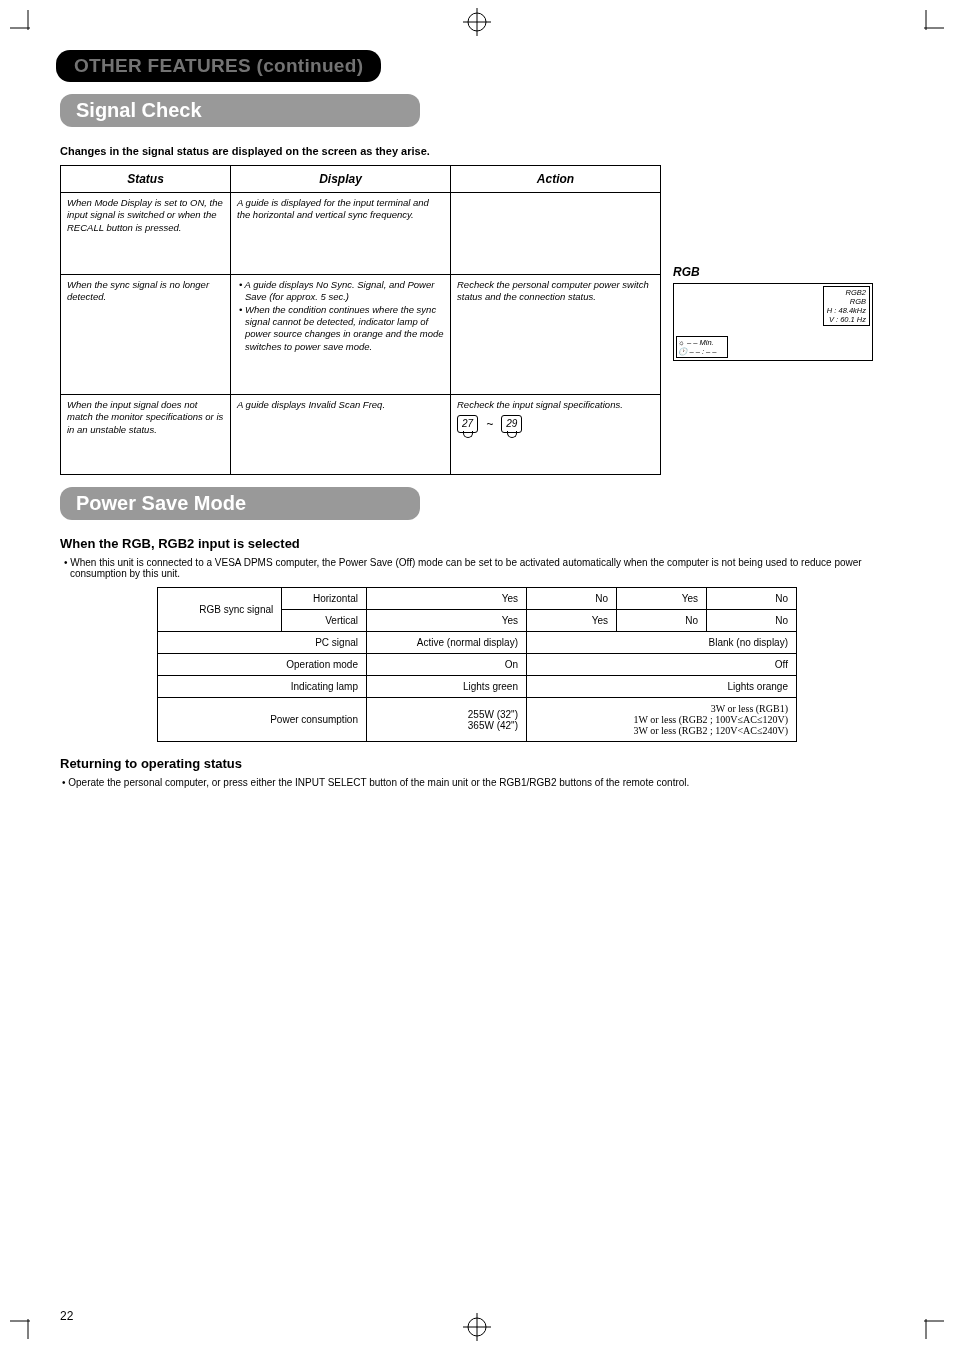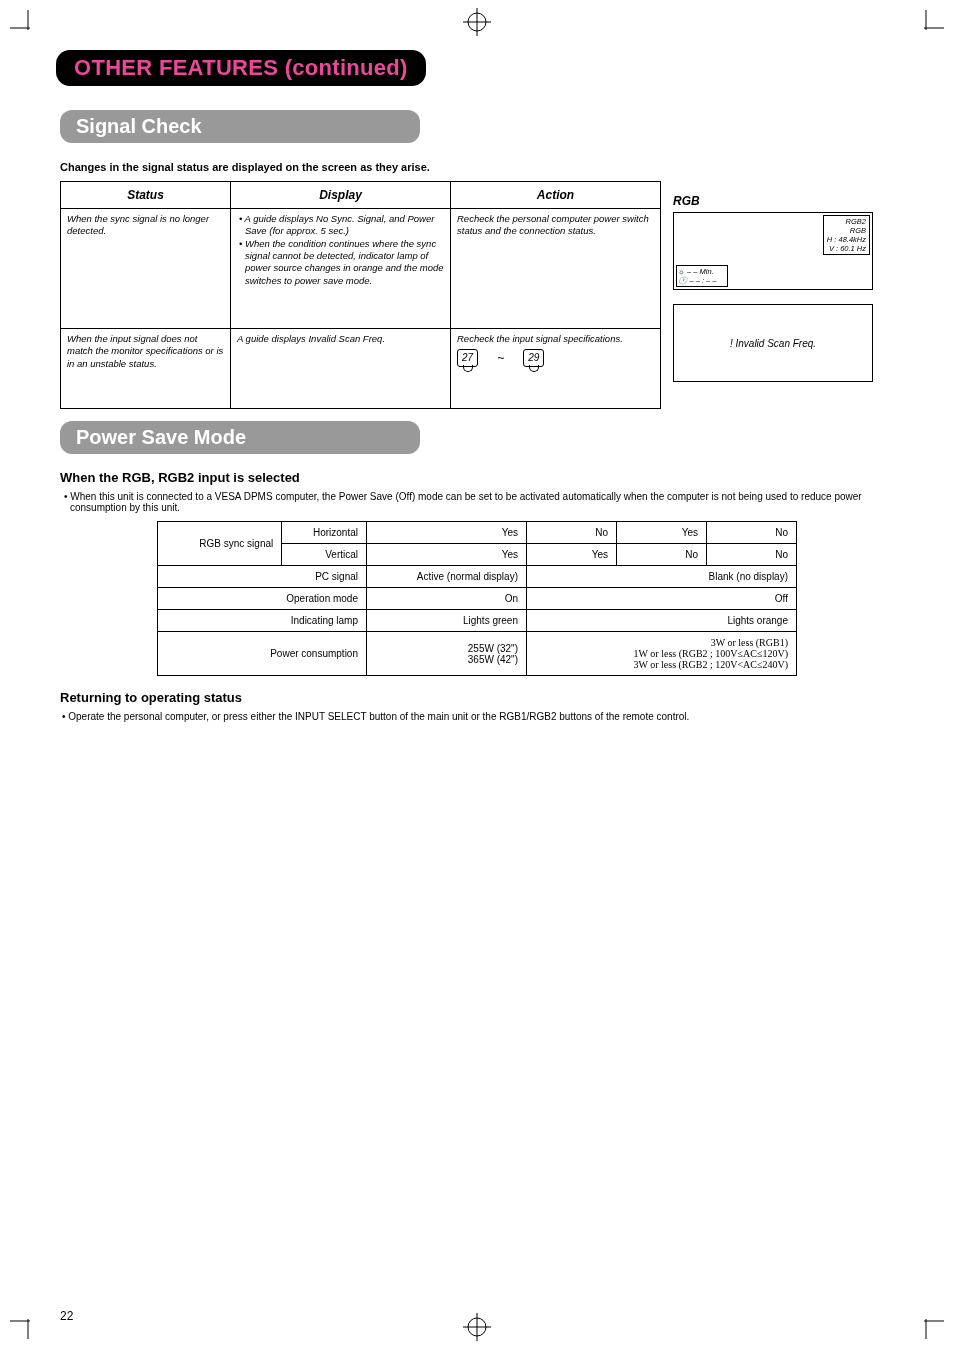--- a/index.html
+++ b/index.html
@@ -16,28 +16,28 @@
   .crop-mark { position: absolute; }
   .crop-tl { top: 10px; left: 10px; }
   .crop-tr { top: 10px; right: 10px; }
   .crop-bl { bottom: 10px; left: 10px; }
   .crop-br { bottom: 10px; right: 10px; }
   .crop-top-center { top: 8px; left: 50%; transform: translateX(-50%); }
   .crop-bottom-center { bottom: 8px; left: 50%; transform: translateX(-50%); }
 
   .title-bar {
     background: #000;
-    color: #ec4899;
+    color: #737373;
     border-radius: 14px;
     padding: 5px 18px;
     display: inline-block;
-    font-size: 22px;
+    font-size: 19px;
     font-weight: bold;
     margin-left: -4px;
-    margin-bottom: 24px;
+    margin-bottom: 12px;
     font-family: Arial, Helvetica, sans-serif;
     letter-spacing: 0.3px;
   }
   .section-bar {
     background: #999;
     color: #fff;
     border-radius: 12px;
     padding: 5px 16px;
     display: inline-block;
     font-size: 20px;
@@ -95,21 +95,21 @@
     line-height: 1.2;
     padding: 1px 3px;
   }
   .tr-box { top: 2px; right: 2px; text-align: right; }
   .bl-box { bottom: 2px; left: 2px; padding: 1px 10px 1px 1px; }
   .center-txt { position: absolute; top: 50%; left: 50%; transform: translate(-50%, -50%); font-size: 10px; }
   .spec-ref {
     display: inline-flex;
     align-items: center;
     margin-top: 4px;
-    gap: 19px;
+    gap: 8px;
   }
   .pg-box {
     border: 1px solid #000;
     border-radius: 3px;
     padding: 0 4px;
     font-size: 10px;
     line-height: 1.6;
     position: relative;
   }
   .pg-box::after {
@@ -207,20 +207,25 @@
     <colgroup>
         <col class="col-status">
         <col class="col-display">
         <col class="col-action">
       </colgroup>
     <tbody>
         <tr>
       <th>Status</th>
       <th>Display</th>
       <th>Action</th>
+    </tr>
+    <tr style="height:82px">
+      <td>When Mode Display is set to ON, the input signal is switched or when the RECALL button is pressed.</td>
+      <td>A guide is displayed for the input terminal and the horizontal and vertical sync frequency.</td>
+      <td></td>
     </tr>
     <tr style="height:120px">
       <td>When the sync signal is no longer detected.</td>
       <td>
         <div class="bullet">• A guide displays No Sync. Signal, and Power Save (for approx. 5 sec.)</div>
         <div class="bullet">• When the condition continues where the sync signal cannot be detected, indicator lamp of power source changes in orange and the mode switches to power save mode.</div>
       </td>
       <td>Recheck the personal computer power switch status and the connection status.</td>
     </tr>
     <tr style="height:80px">
@@ -248,23 +253,20 @@
         <div>H :  48.4kHz</div>
         <div>V :  60.1 Hz</div>
       </div>
       <div class="inner-label-box bl-box">
         <div>☼   – – Min.</div>
         <div>🕐  – – : – –</div>
       </div>
     </div>
 
 
-    <div class="screen-box">
-      <div class="center-txt">! Invalid Scan Freq.</div>
-    </div>
   </div>
 </div>
 
 <br>
 
 
 <div>
   <div class="section-bar">Power Save Mode</div>
 </div>
 <div class="ps-heading">When the RGB, RGB2 input is selected</div>

